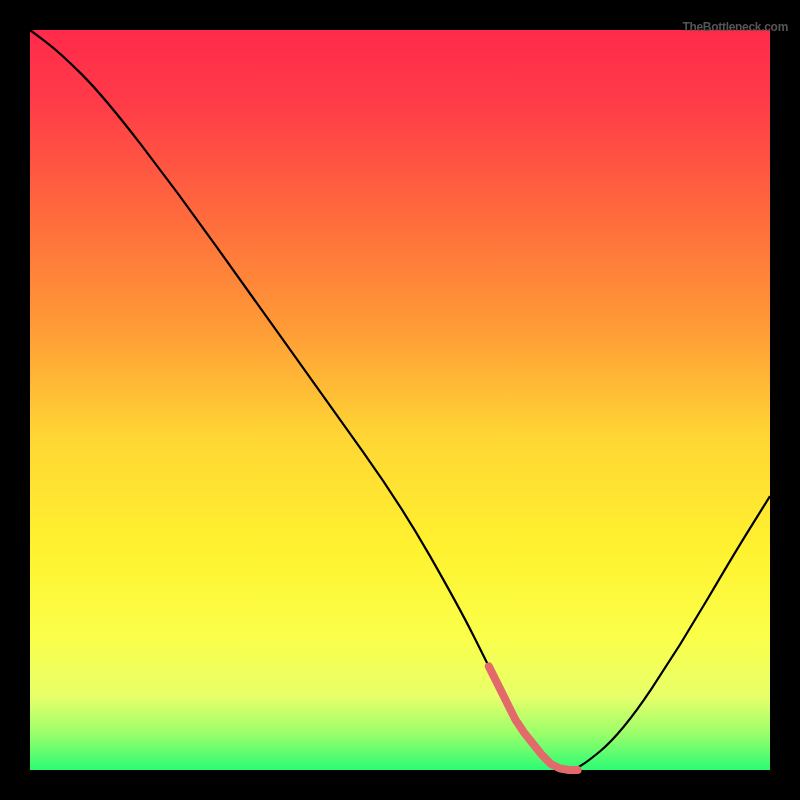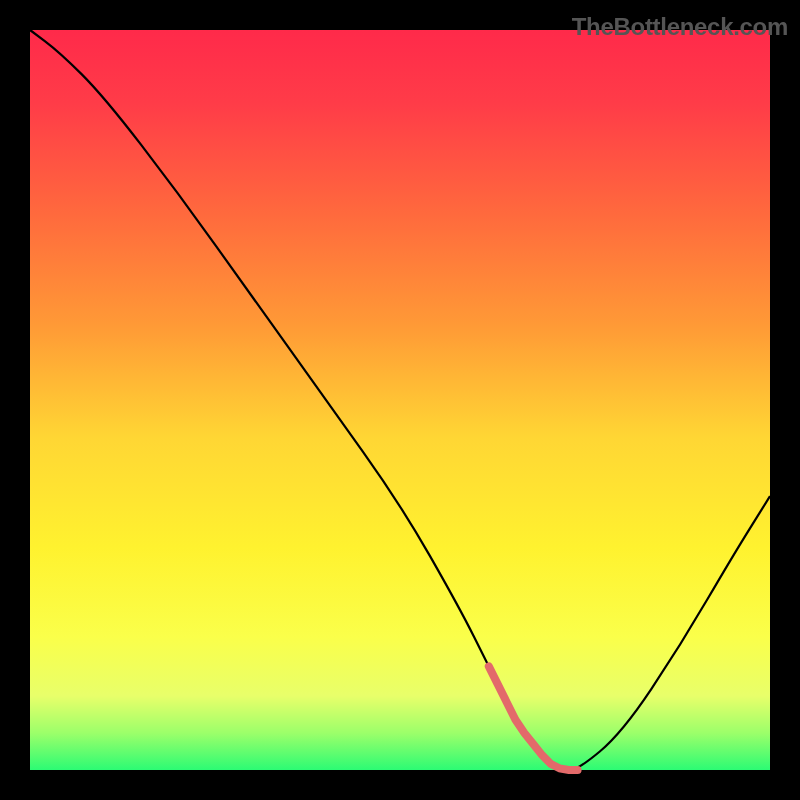--- a/index.html
+++ b/index.html
@@ -6,24 +6,24 @@
     margin: 0;
     padding: 0;
     width: 800px;
     height: 800px;
     background: #000;
     position: relative;
     font-family: Arial, sans-serif;
   }
   .watermark {
     position: absolute;
-    top: 13px;
+    top: 20px;
     right: 12px;
     color: #555;
-    font-size: 24px;
+    font-size: 12px;
     font-weight: 600;
     z-index: 10;
     letter-spacing: -0.3px;
   }
   .plot-area {
     position: absolute;
     left: 30px;
     top: 30px;
     width: 740px;
     height: 740px;

